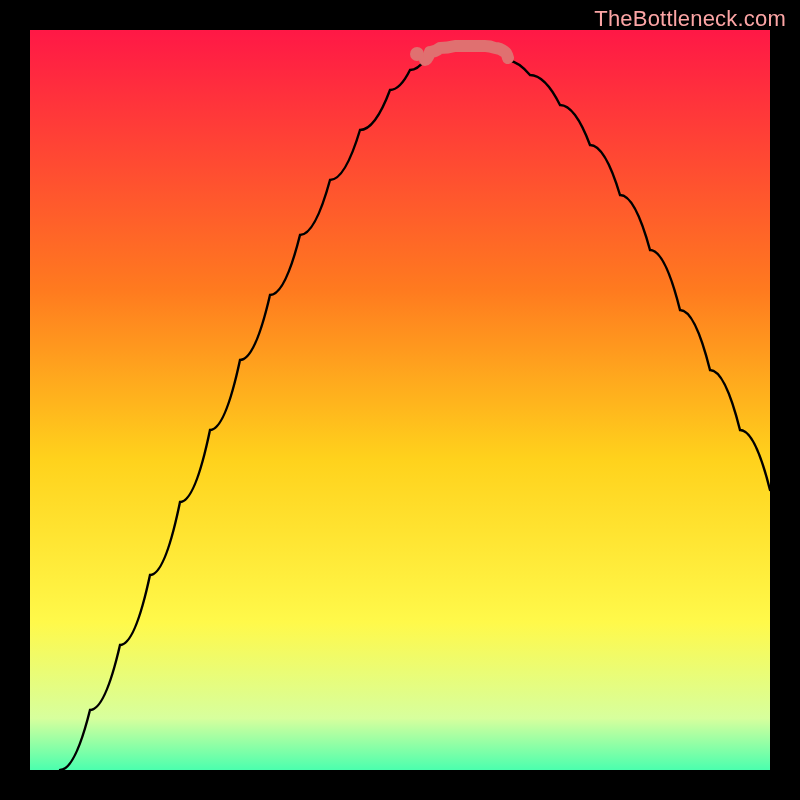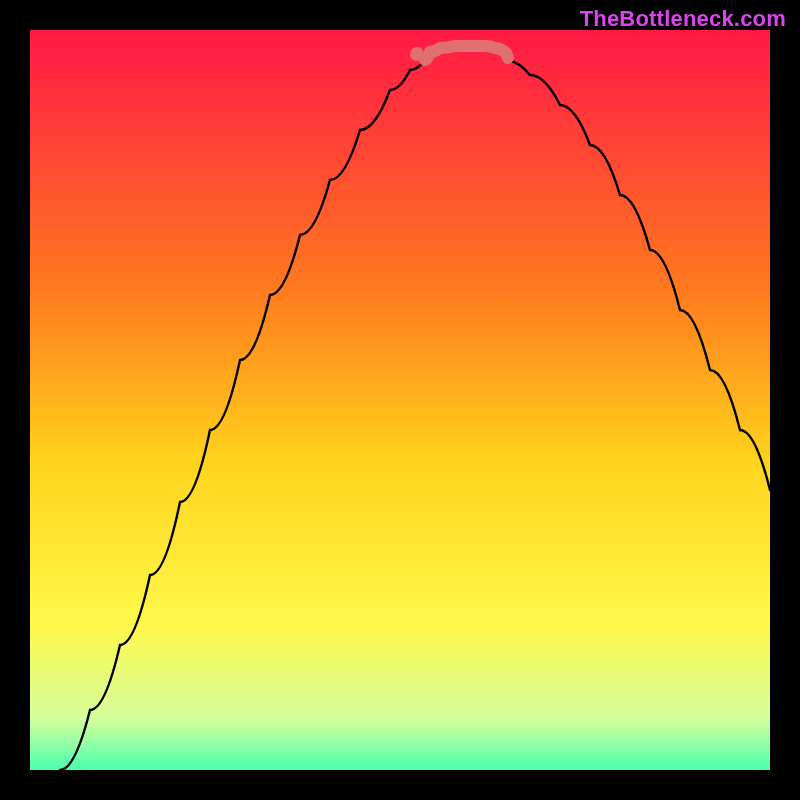--- a/index.html
+++ b/index.html
@@ -24,22 +24,22 @@
     top: 30px;
     width: 740px;
     height: 740px;
   }
   .watermark {
     position: absolute;
     top: 6px;
     right: 14px;
     font-family: Arial, Helvetica, sans-serif;
     font-size: 22px;
-    font-weight: 700;
-    color: #d946ef;
+    font-weight: 400;
+    color: #fca5a5;
     letter-spacing: 0.2px;
   }
   svg { display: block; }
 </style>
 </head>
 <body>
 
 <div class="frame">
   <div class="plot">
     <svg width="740" height="740" viewBox="0 0 740 740">

